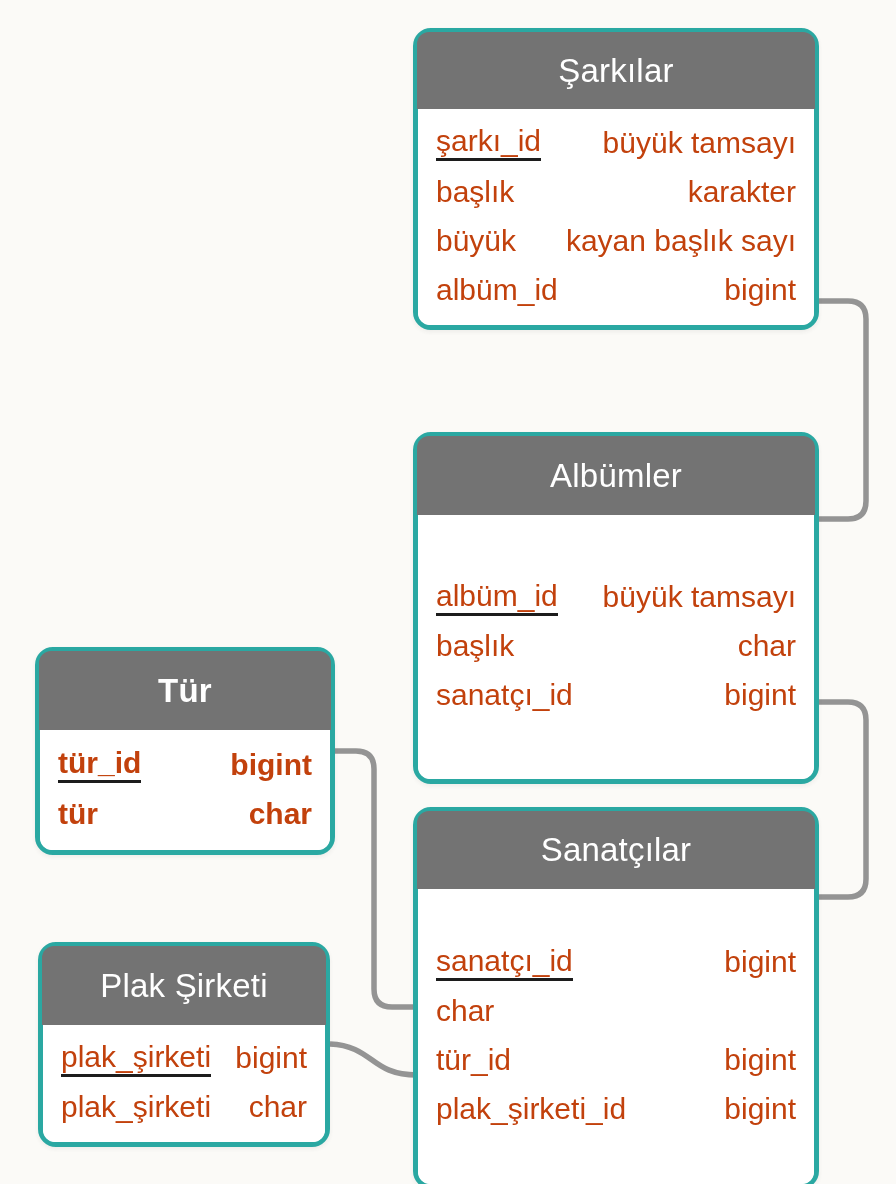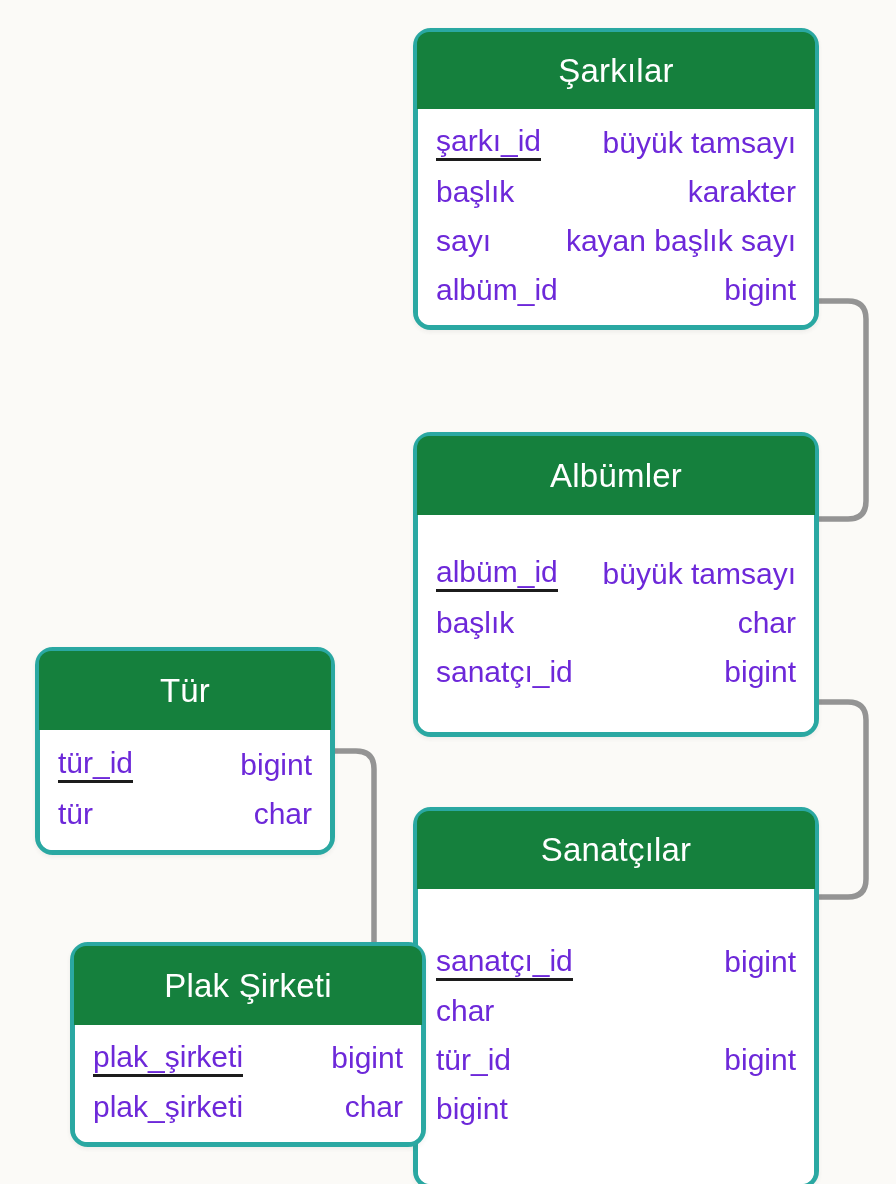--- a/index.html
+++ b/index.html
@@ -29,21 +29,21 @@
     box-sizing: border-box;
     background: #ffffff;
     border: 5px solid #2aa8a2;
     border-radius: 18px;
     z-index: 1;
     box-shadow: 0 2px 4px rgba(60,60,60,0.07);
     display: flex;
     flex-direction: column;
   }
   .table-header {
-    background: #15803d;
+    background: #737373;
     margin: -1px -1px 0 -1px;
     border-radius: 12px 12px 0 0;
     display: flex;
     align-items: center;
     justify-content: center;
     flex: 0 0 auto;
   }
   .table-header .title {
     color: #ffffff;
     font-size: 33px;
@@ -60,36 +60,36 @@
   }
   .field-row {
     display: flex;
     justify-content: space-between;
     align-items: center;
     height: 49px;
     flex: 0 0 auto;
   }
   .field-name, .field-type {
     font-size: 30px;
-    color: #6d28d9;
+    color: #c2410c;
     white-space: nowrap;
   }
   .field-name.pk {
     border-bottom: 3px solid #1c1c1c;
   }
   
   #t-sarkilar     { left: 413px; top: 28px;  width: 406px; height: 302px; }
   #t-sarkilar .table-header     { height: 77px; }
-  #t-albumler     { left: 413px; top: 432px; width: 406px; height: 305px; }
+  #t-albumler     { left: 413px; top: 432px; width: 406px; height: 352px; }
   #t-albumler .table-header     { height: 79px; }
-  #t-tur          { left: 35px;  top: 647px; width: 300px; height: 208px; }
+  #t-tur          { left: 35px;  top: 647px; width: 300px; height: 208px; font-weight: bold; }
   #t-tur .table-header          { height: 79px; }
   #t-sanatcilar   { left: 413px; top: 807px; width: 406px; height: 382px; }
   #t-sanatcilar .table-header   { height: 78px; }
-  #t-plaksirketi  { left: 38px;  top: 942px; width: 356px; height: 205px; margin-left: 32px; }
+  #t-plaksirketi  { left: 38px;  top: 942px; width: 292px; height: 205px; }
   #t-plaksirketi .table-header  { height: 79px; }
 </style>
 </head>
 <body>
 
 <div id="stage">
 
   <svg id="connectors" width="896" height="1184" viewBox="0 0 896 1184">
     <path d="M 815 301 H 848 Q 866 301 866 319 V 501 Q 866 519 848 519 H 815" fill="none" stroke="#949494" stroke-width="5.5"></path>
     <path d="M 815 702 H 848 Q 866 702 866 720 V 879 Q 866 897 848 897 H 815" fill="none" stroke="#949494" stroke-width="5.5"></path>
@@ -104,21 +104,21 @@
     <div class="table-body">
       <div class="field-row">
         <span class="field-name pk">şarkı_id</span>
         <span class="field-type">büyük tamsayı</span>
       </div>
       <div class="field-row">
         <span class="field-name">başlık</span>
         <span class="field-type">karakter</span>
       </div>
       <div class="field-row">
-        <span class="field-name">sayı</span>
+        <span class="field-name">büyük</span>
         <span class="field-type">kayan başlık sayı</span>
       </div>
       <div class="field-row">
         <span class="field-name">albüm_id</span>
         <span class="field-type">bigint</span>
       </div>
     </div>
   </div>
 
   <div class="db-table" id="t-albumler">
@@ -167,20 +167,21 @@
         <span class="field-type">bigint</span>
       </div>
       <div class="field-row">
         <span class="field-type">char</span>
       </div>
       <div class="field-row">
         <span class="field-name">tür_id</span>
         <span class="field-type">bigint</span>
       </div>
       <div class="field-row">
+        <span class="field-name">plak_şirketi_id</span>
         <span class="field-type">bigint</span>
       </div>
     </div>
   </div>
 
   <div class="db-table" id="t-plaksirketi">
     <div class="table-header">
       <span class="title">Plak Şirketi</span>
     </div>
     <div class="table-body">

